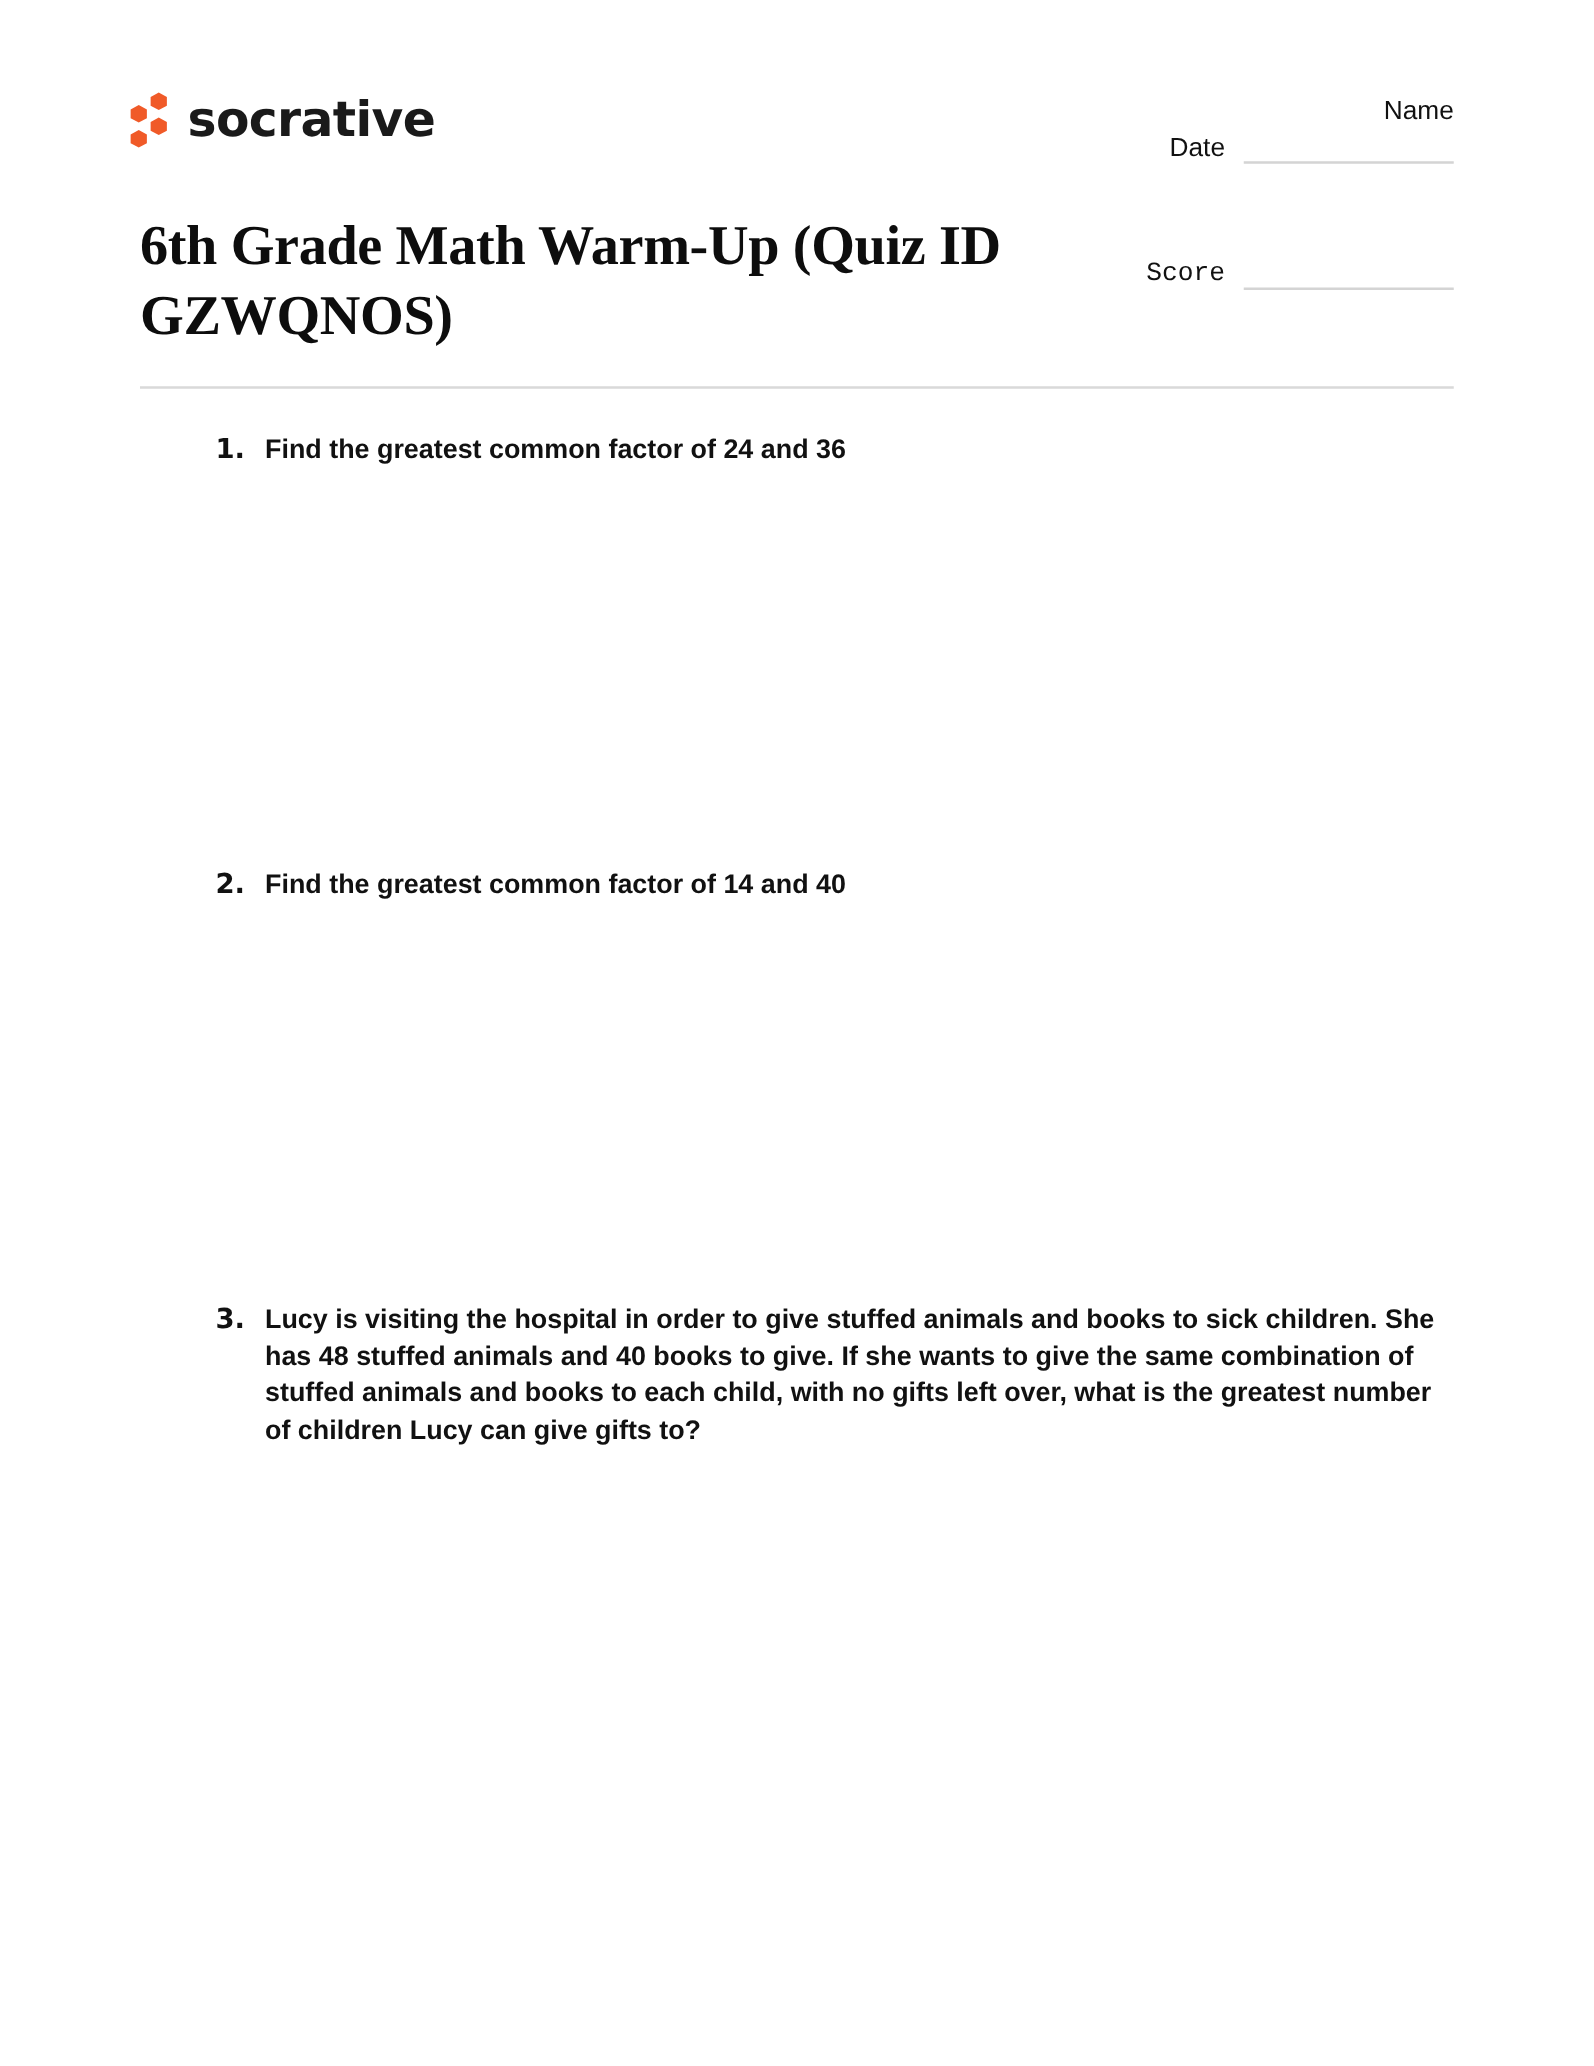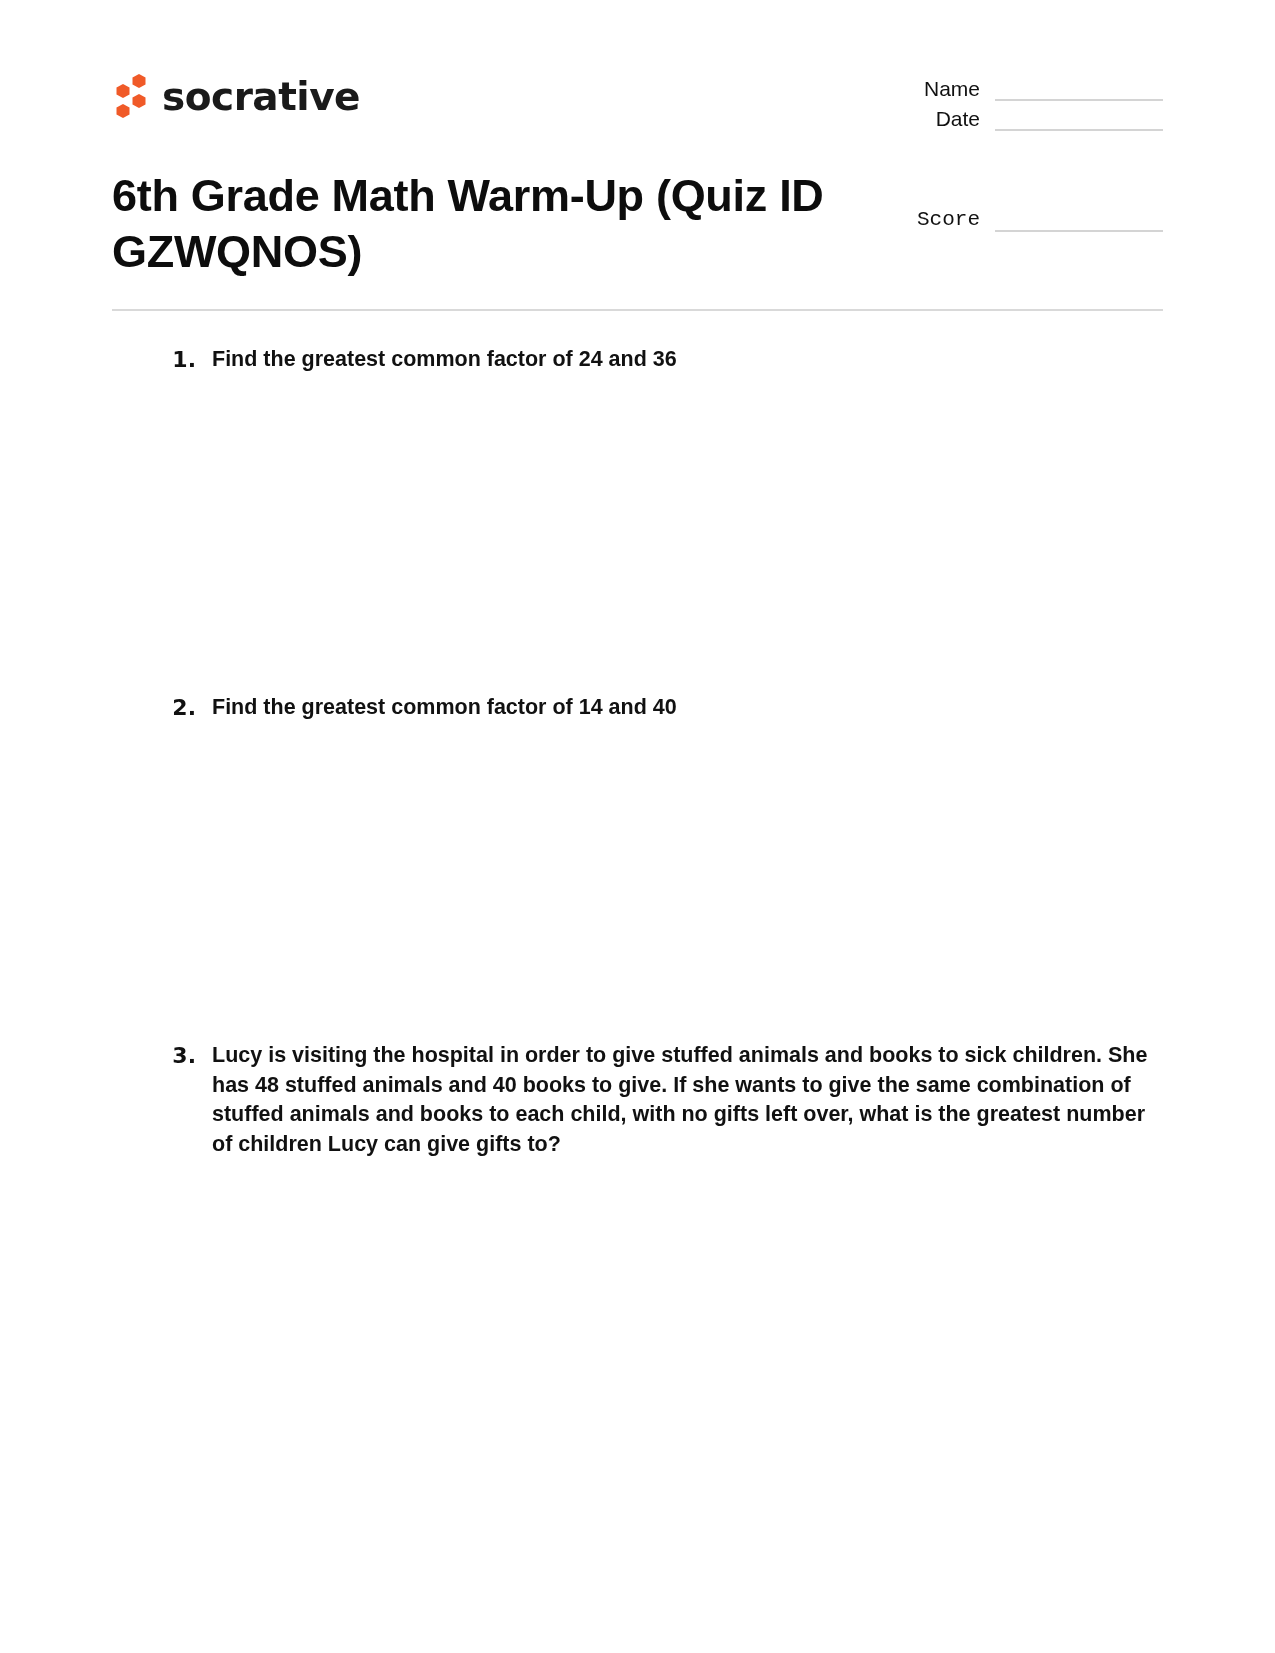--- a/index.html
+++ b/index.html
@@ -10,21 +10,21 @@
     body {
       width: 1275px;
       height: 1653px;
       position: relative;
       overflow: hidden;
       font-family: "Liberation Sans", "DejaVu Sans", sans-serif;
       color: #111111;
     }
     .logo {
       position: absolute;
-      left: 112px;
+      left: 100px;
       top: 72px;
       display: flex;
       align-items: center;
     }
     .logo-mark {
       width: 40px;
       height: 52px;
       position: relative;
     }
     .logo-text {
@@ -36,21 +36,21 @@
       color: #1a1a1a;
       line-height: 1;
       margin-top: -4px;
     }
     .title {
       position: absolute;
       left: 112px;
       top: 168px;
       width: 770px;
       margin: 0;
-      font-family: Liberation Sans, sans-serif;
+      font-family: Liberation Serif, serif;
       font-weight: bold;
       font-size: 45px;
       line-height: 56px;
       color: #0d0d0d;
       letter-spacing: -0.3px;
     }
     .field {
       position: absolute;
       left: 880px;
       width: 283px;
@@ -116,21 +116,21 @@
         <polygon points="27,22 33.5,25.5 33.5,32.5 27,36 20.5,32.5 20.5,25.5"></polygon>
         <polygon points="11,32 17.5,35.5 17.5,42.5 11,46 4.5,42.5 4.5,35.5"></polygon>
       </g>
     </svg>
   </div>
   <span class="logo-text">socrative</span>
 </div>
 
 <h1 class="title">6th Grade Math Warm-Up (Quiz ID GZWQNOS)</h1>
 
-<div class="field" style="top:78px;">
+<div class="field" style="top:78px;flex-direction:column;">
   <span class="field-label">Name</span>
   <span class="field-line"></span>
 </div>
 <div class="field" style="top:108px;justify-content:flex-end;">
   <span class="field-label">Date</span>
   <span class="field-line"></span>
 </div>
 <div class="field" style="top:209px;font-family:Liberation Mono, monospace;">
   <span class="field-label">Score</span>
   <span class="field-line"></span>

